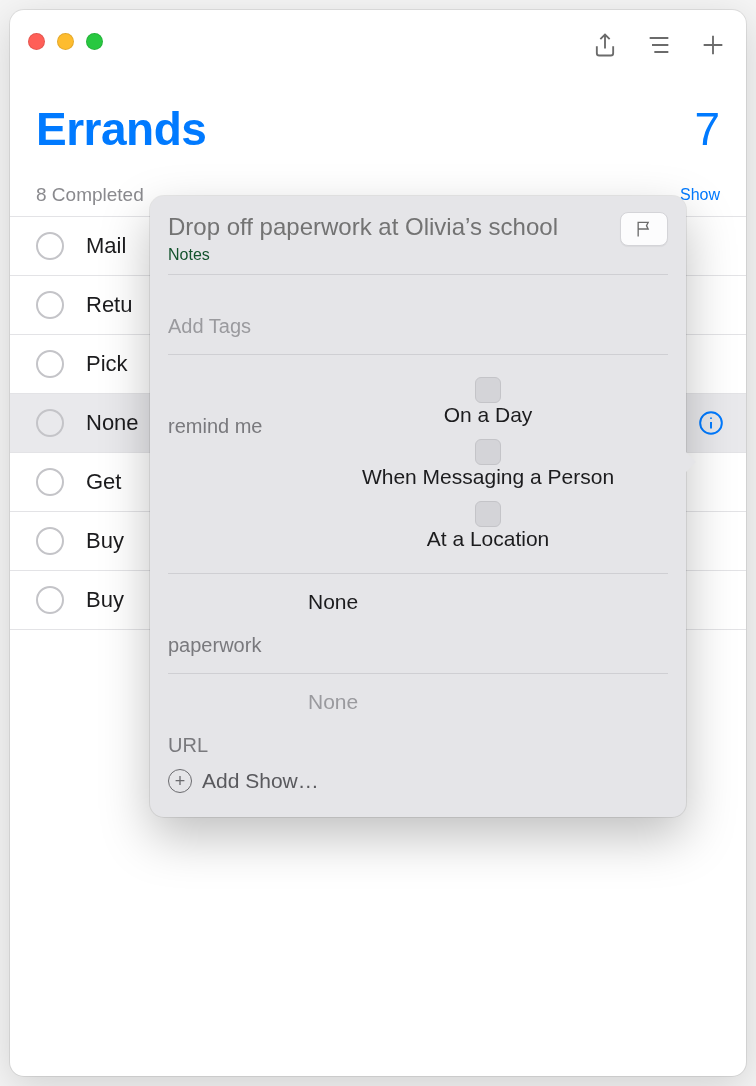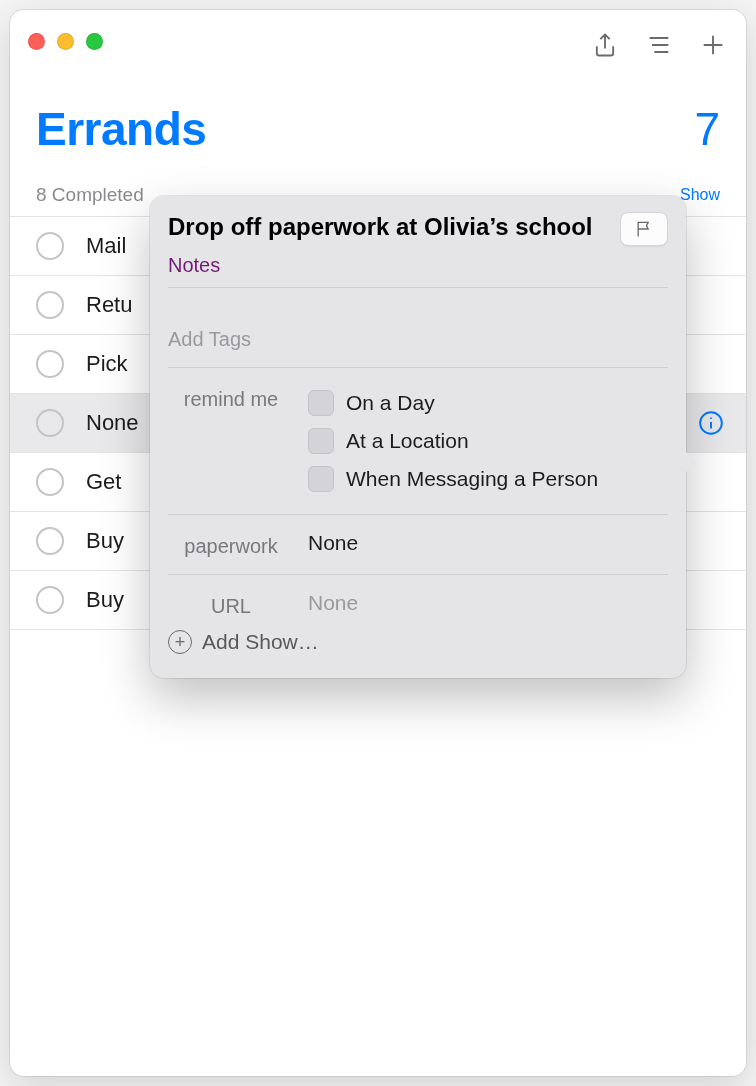--- a/index.html
+++ b/index.html
@@ -105,50 +105,51 @@
       right: -10px;
       top: 254px;
       width: 0; height: 0;
       border-top: 12px solid transparent;
       border-bottom: 12px solid transparent;
       border-left: 12px solid #e5e5e8;
     }
     .pop-title-row { display: flex; align-items: flex-start; gap: 12px; }
     .pop-title {
       font-size: 24px;
-      font-weight: 700;
+      font-weight: 400;
       line-height: 1.25;
       flex: 1;
-      color: #000000;
+      color: #737373;
     }
     .flag-btn {
       width: 48px; height: 34px;
       border-radius: 8px;
       background: #fcfcfd;
       border: 1px solid #d4d4d8;
       display: flex; align-items: center; justify-content: center;
       box-shadow: 0 1px 1px rgba(0,0,0,0.05);
     }
     .flag-btn svg { width: 20px; height: 20px; stroke: #6b6b6b; fill: none; stroke-width: 1.6; }
 
-    .pop-notes { margin-top: 8px; color: #701a75; font-size: 20px; }
+    .pop-notes { color: #14532d; font-size: 16px; }
     .pop-divider { border: none; border-top: 1px solid #cfcfd3; margin: 10px 0; }
     .pop-tags { color: #9a9a9e; font-size: 20px; padding-bottom: 6px; margin-top: 40px; }
 
     .form-row { display: flex; padding: 6px 0; }
     .form-label {
       width: 140px;
-      text-align: center;
+      text-align: left;
       color: #79797d;
       font-size: 20px;
       padding-right: 14px;
       padding-top: 4px;
+      margin-top: 40px;
     }
     .form-value { flex: 1; font-size: 21px; color: #1c1c1e; }
-    .check-line { display: flex; align-items: center; gap: 12px; padding: 6px 0; color: #1c1c1e; font-size: 21px; }
+    .check-line { display: flex; align-items: center; padding: 6px 0; color: #1c1c1e; font-size: 21px; flex-direction: column; }
     .check {
       width: 26px; height: 26px;
       border-radius: 6px;
       background: #d4d4d8;
       border: 1px solid #c4c4c8;
     }
     .form-value.muted { color: #9a9a9e; }
     .add-image-line { display: flex; align-items: center; gap: 10px; color: #59595d; font-size: 21px; }
     .plus-circle {
       width: 24px; height: 24px; border: 1.6px solid #6b6b6f; border-radius: 50%;
@@ -253,25 +254,25 @@
 
     <div class="form-row">
       <div class="form-label">remind me</div>
       <div class="form-value">
         <div class="check-line">
           <div class="check"></div>
           <span>On a Day</span>
         </div>
         <div class="check-line">
           <div class="check"></div>
-          <span>At a Location</span>
+          <span>When Messaging a Person</span>
         </div>
         <div class="check-line">
           <div class="check"></div>
-          <span>When Messaging a Person</span>
+          <span>At a Location</span>
         </div>
       </div>
     </div>
     <hr class="pop-divider">
 
     <div class="form-row">
       <div class="form-label">paperwork</div>
       <div class="form-value">None</div>
     </div>
     <hr class="pop-divider">

